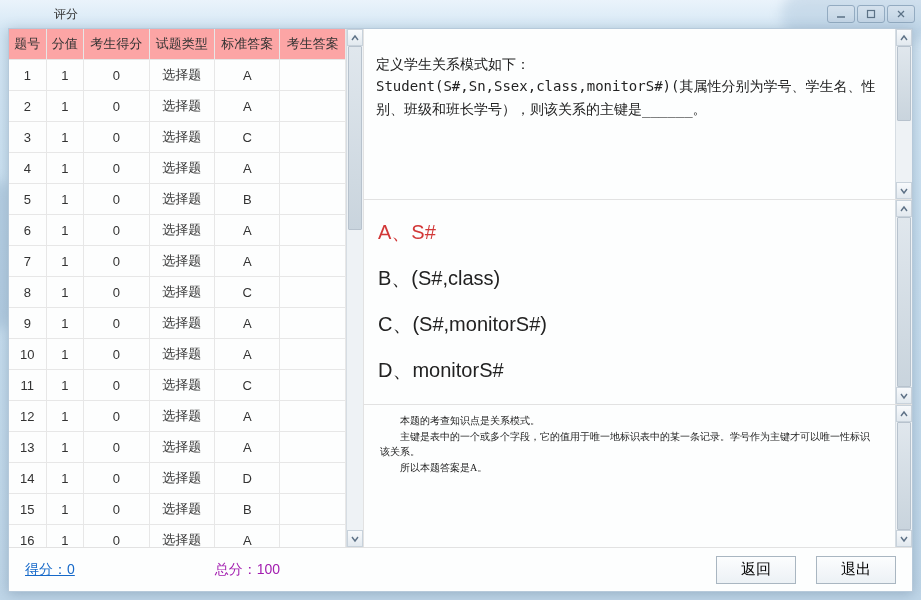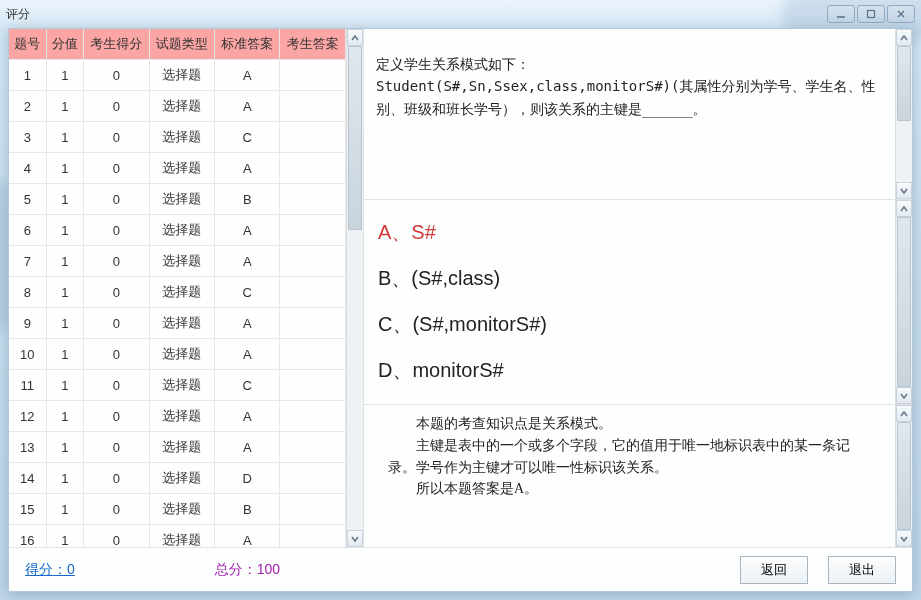--- a/index.html
+++ b/index.html
@@ -16,21 +16,21 @@
 .blob2 { right:-20px; top:-10px; width:160px; height:50px; background:#9bb8d2; }
 
 .titlebar {
   height: 28px;
   display:flex; align-items:center;
   padding: 0 6px;
   color:#333;
   font-size:12px;
   background: linear-gradient(to bottom,#eaf3fb,#d6e8f5);
 }
-.titlebar .title { flex:1; }
+.titlebar .title { flex:1;margin-left:48px; }
 .win-controls { display:flex; gap:2px; }
 .win-btn {
   width:28px; height:18px;
   border:1px solid #8fa4b8;
   border-radius:3px;
   background:linear-gradient(#f4f8fc,#dbe7f1);
   display:flex;align-items:center;justify-content:center;
   font-size:10px;color:#3a4d5e;
 }
 .win-btn svg { width:10px;height:10px; }
@@ -126,45 +126,45 @@
   color:#222;
 }
 .option-row { margin-bottom:2px; }
 .option-correct { color:#d23838; }
 .right-bot {
   flex:1;
   display:flex;
 }
 .explain {
   flex:1;
-  padding:8px 24px;
-  font-size:14px;
+  padding:8px 16px;
+  font-size:10px;
   line-height:1.55;
   color:#222;
   font-family:"SimSun","Microsoft YaHei",serif;
 }
 .explain p { text-indent:2em; }
 
 .footer {
   height:44px;
   border-top:1px solid #e2e2e2;
   display:flex;
   align-items:center;
   padding:0 16px;
   gap:20px;
   font-size:14px;
 }
 .footer .score-got { color:#1669c9;text-decoration:underline; }
 .footer .score-total { color:#a21caf; margin-left:120px;text-align:right; }
 .footer .spacer { flex:1; }
 .footer button {
-  width:68px;height:28px;
+  width:80px;height:28px;
   border:1px solid #a9b6c1;
   background:linear-gradient(#fcfdfe,#ecf1f5);
-  font-size:13px;
+  font-size:15px;
   cursor:pointer;
 }
 </style>
 </head>
 <body>
 
 <div class="blur-blob blob1"></div>
 <div class="blur-blob blob2"></div>
 
 <div class="titlebar">

